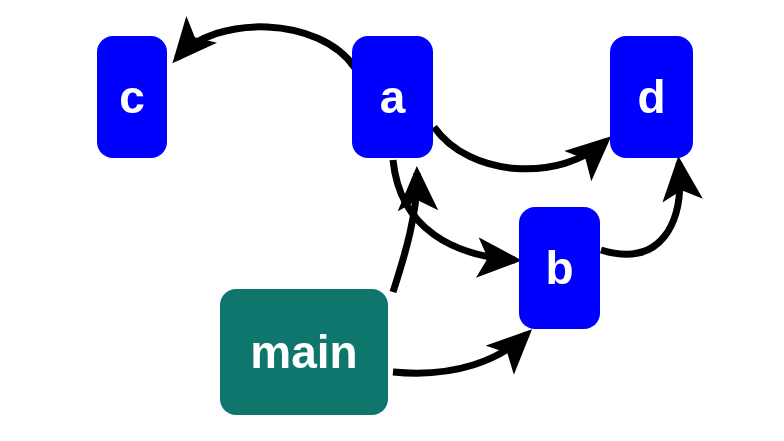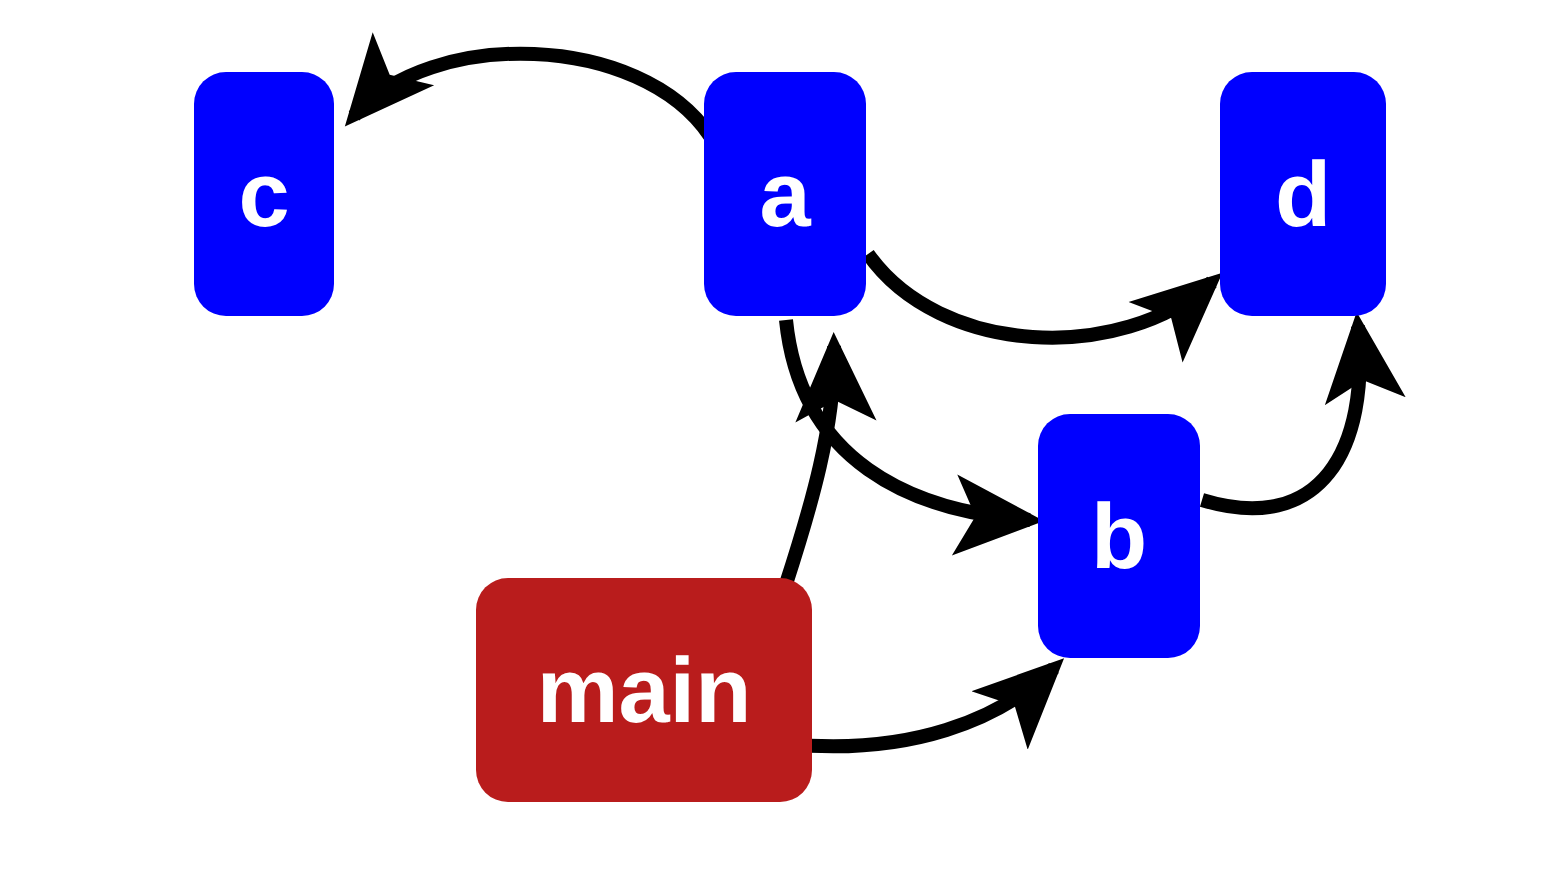--- a/index.html
+++ b/index.html
@@ -79,18 +79,18 @@
       </div>
       <div class="node" style="left: 352px; top: 36px; width: 81px; height: 122px; background: rgb(0, 0, 255);">
         <span class="node-label" style="font-size: 46px; color: rgb(255, 255, 255);">a</span>
       </div>
       <div class="node" style="left: 610px; top: 36px; width: 83px; height: 122px; background: rgb(0, 0, 255);">
         <span class="node-label" style="font-size: 46px; color: rgb(255, 255, 255);">d</span>
       </div>
       <div class="node" style="left: 519px; top: 207px; width: 81px; height: 122px; background: rgb(0, 0, 255);">
         <span class="node-label" style="font-size: 46px; color: rgb(255, 255, 255);">b</span>
       </div>
-      <div class="node" style="left: 238px; top: 289px; width: 168px; height: 112px; background: #b91c1c;">
+      <div class="node" style="left: 220px; top: 289px; width: 168px; height: 126px; background: #0f766e;">
         <span class="node-label" style="font-size: 46px; color: rgb(255, 255, 255);">main</span>
       </div>
     </div>
 
 </div>
 
 </body></html>

